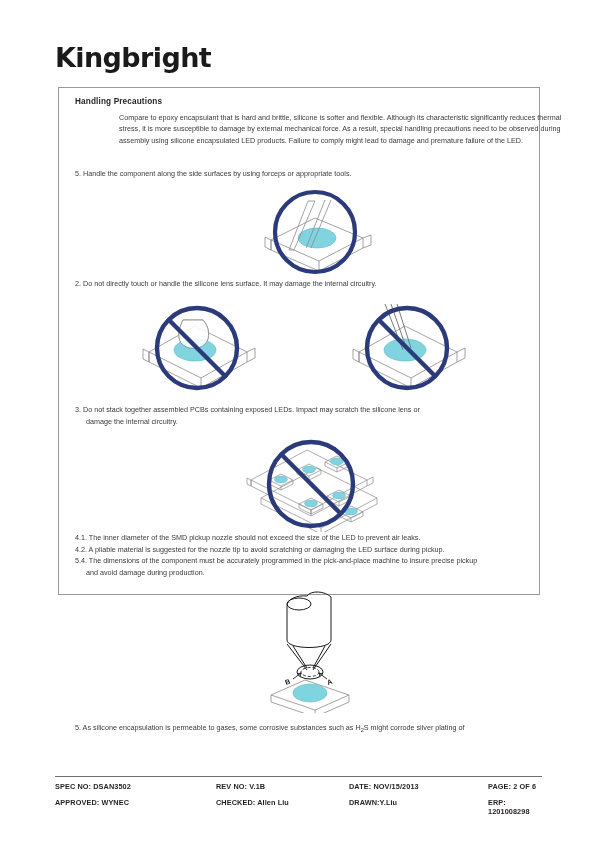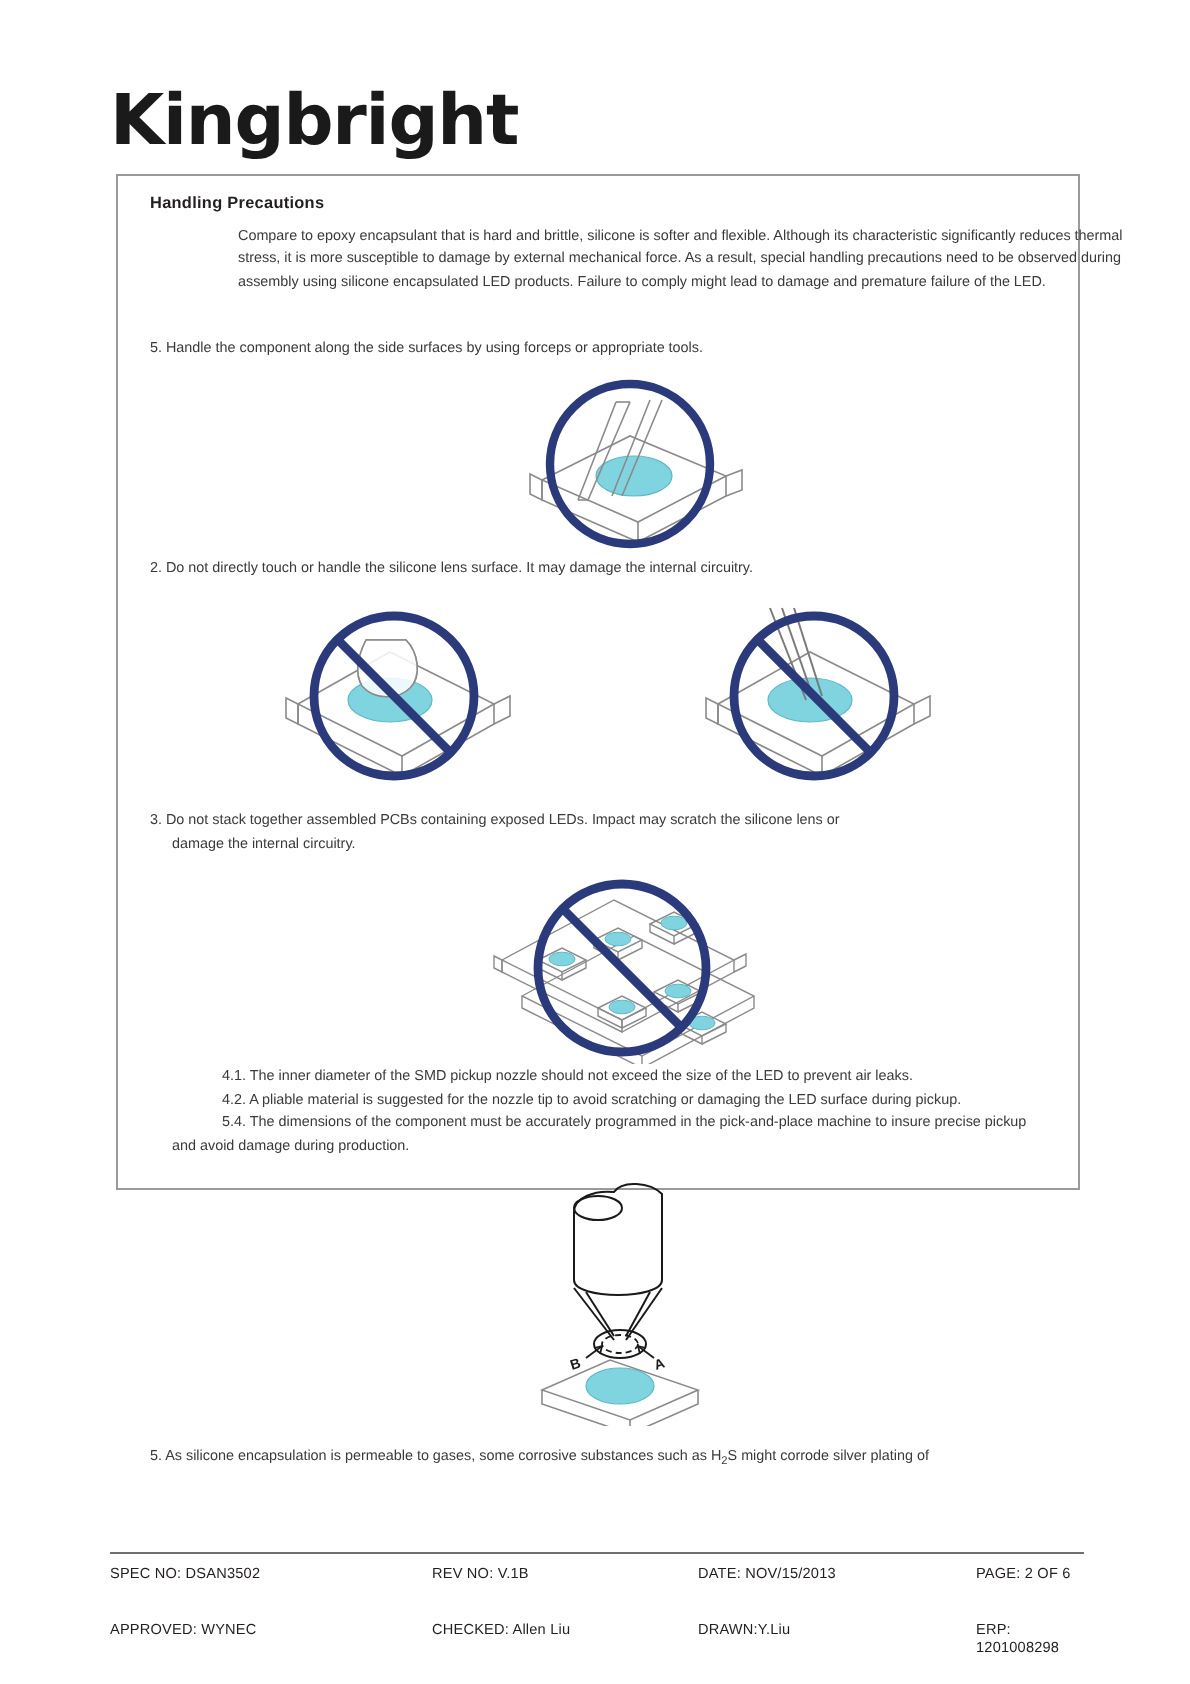--- a/index.html
+++ b/index.html
@@ -13,21 +13,21 @@
     overflow: hidden;
   }
   .page { position: absolute; inset: 0; }
 
   
   .logo {
     position: absolute;
     left: 55px; top: 44px;
     font-family: "DejaVu Sans", sans-serif;
     font-weight: bold;
-    font-size: 35px;
+    font-size: 27px;
     letter-spacing: -0.6px;
     color: #1a1a1a;
     line-height: 1;
   }
 
   
   .content-box {
     position: absolute;
     left: 58px; top: 87px;
     width: 482px; height: 508px;
@@ -62,21 +62,21 @@
     color: #3a3a3a;
     width: 455px;
   }
   .item .cont { display: block; padding-left: 11px; }
   .item-1  { top: 80px; }
   .item-2  { top: 190px; }
   .item-3  { top: 316px; }
   .item-4  { top: 444px; }
   .item-5  { top: 634px; }
   .item-5 { width: 460px; line-height: 12px; }
-  .item-4 .row { display: block; margin-left: 36px; }
+  .item-4 .row { display: block; }
 
   sub { font-size: 5.6px; vertical-align: baseline; position: relative; top: 1.6px; }
 
   
   .fig { position: absolute; }
   .fig-1 { left: 186px; top: 100px; }
   .fig-2a { left: 76px;  top: 212px; }
   .fig-2b { left: 286px; top: 212px; }
   .fig-3 { left: 180px; top: 348px; }
   .fig-4 { left: 190px; top: 500px; }
@@ -88,23 +88,23 @@
     width: 487px;
   }
   .footer-rule {
     width: 100%; height: 1px;
     background: #6f6f6f;
   }
   .footer-grid {
     margin-top: 5px;
     display: grid;
     grid-template-columns: 161px 133px 139px auto;
-    row-gap: 19px;
+    row-gap: 7px;
     font-size: 7.3px;
-    font-weight: normal;
+    font-weight: bold;
     color: #231f20;
     letter-spacing: 0.1px;
   }
 </style>
 </head>
 <body>
 
 <div class="page">
 
   <div class="logo">Kingbright</div>

